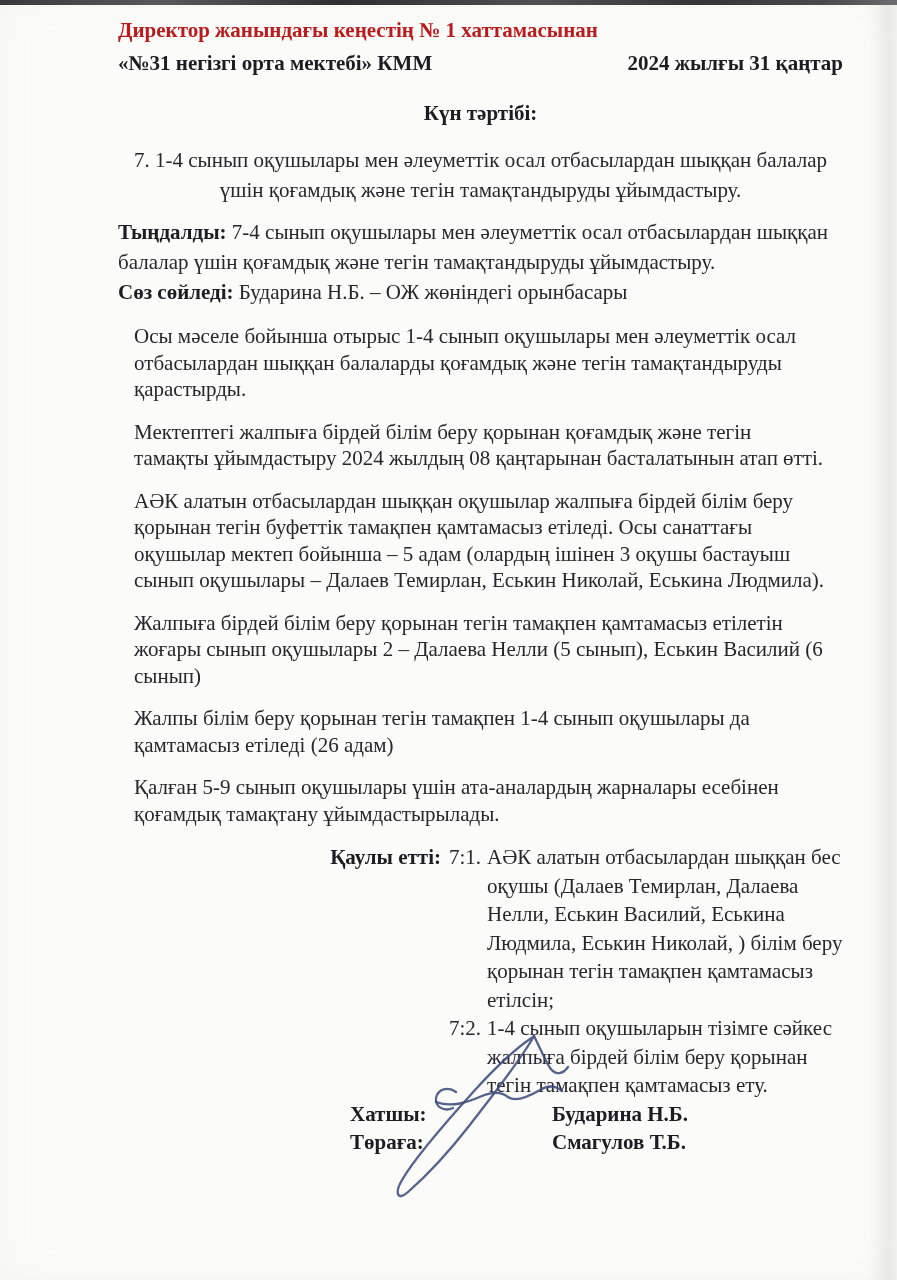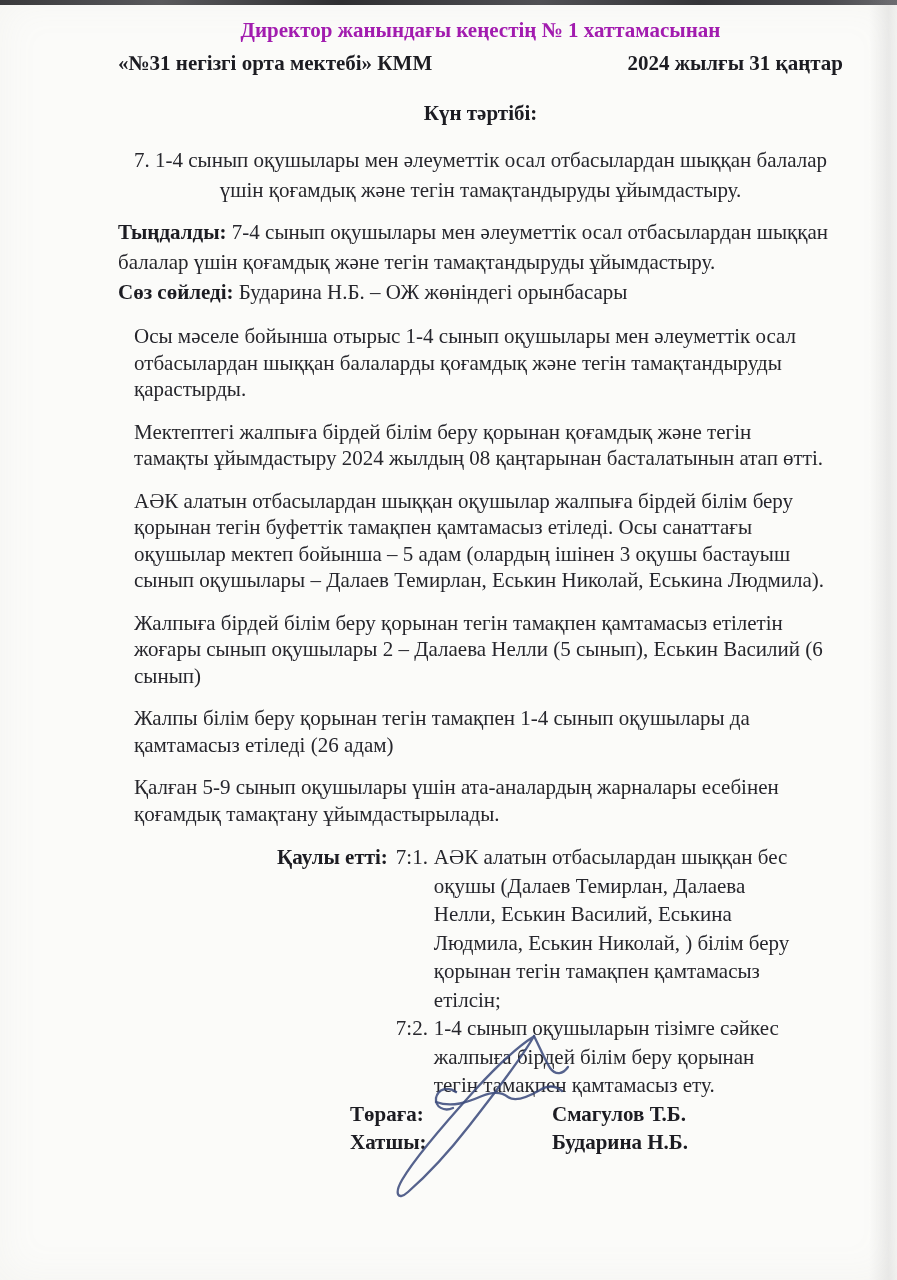--- a/index.html
+++ b/index.html
@@ -35,23 +35,23 @@
       rgba(130,130,135,0.05) 100%);
   }
   .content {
     position: relative;
     padding: 16px 54px 0 118px;
     font-size: 21px;
     line-height: 29px;
   }
   .b { font-weight: 700; color: #1c1c22; }
   .doc-title {
-    text-align: center;
+    text-align: left;
     font-weight: 700;
-    color: #a21caf;
+    color: #b91c1c;
   }
   .org-row {
     display: flex;
     justify-content: space-between;
     font-weight: 700;
     color: #1c1c22;
     margin-top: 4px;
     font-family: Liberation Serif, serif;
   }
   .attend-block { margin-top: 17px; font-weight: 700; color: #1c1c22; }
@@ -64,20 +64,21 @@
   .agenda-item { margin: 17px 0 0 0; line-height: 30px; text-align: center; }
   .heard-block { margin-top: 12px; line-height: 30px; }
   .heard-block p { margin: 0; }
   .body-block { margin-top: 15px; line-height: 26.5px; }
   .body-block p { margin: 16px; }
   .resolution {
     margin-top: 4px;
     display: flex;
     padding-left: 159px;
     line-height: 28.5px;
+    justify-content: flex-end;
   }
   .res-label { flex: 0 0 auto; font-weight: 700; color: #1c1c22; }
   .res-items { margin-left: 8px; }
   .res-item { display: flex; }
   .res-num { flex: 0 0 38px; }
   .res-text { width: 356px; }
   .signatures { margin-top: 0; margin-left: 232px; line-height: 28px; }
   .sig-row { display: flex; font-weight: 700; color: #1c1c22; }
   .sig-role { width: 202px; }
   .signature-ink {
@@ -131,26 +132,26 @@
         </div>
         <div class="res-item">
           <span class="res-num">7:2.</span>
           <span class="res-text">1-4 сынып оқушыларын тізімге сәйкес жалпыға бірдей білім беру қорынан тегін тамақпен қамтамасыз ету.</span>
         </div>
       </div>
     </div>
 
     <div class="signatures">
       <div class="sig-row">
+        <span class="sig-role">Хатшы:</span>
+        <span class="sig-name">Бударина Н.Б.</span>
+      </div>
+      <div class="sig-row">
         <span class="sig-role">Төраға:</span>
         <span class="sig-name">Смагулов Т.Б.</span>
-      </div>
-      <div class="sig-row">
-        <span class="sig-role">Хатшы:</span>
-        <span class="sig-name">Бударина Н.Б.</span>
       </div>
     </div>
 
   </div>
 
   <svg class="signature-ink" width="210" height="185" viewBox="0 0 210 185">
     <g fill="none" stroke="#3e4c7d" stroke-opacity="0.88" stroke-width="2.3" stroke-linecap="round" stroke-linejoin="round">
       <path d="M164,8 C152,30 124,66 99,98 C78,125 54,150 38,164 C28,173 24,166 32,152 C46,128 76,94 105,62 C126,39 149,18 163,9"></path>
       <path d="M164,8 C170,20 175,32 180,40 C186,48 193,46 198,39"></path>
       <path d="M86,64 C78,58 68,61 66,70 C65,79 74,84 83,80"></path>

